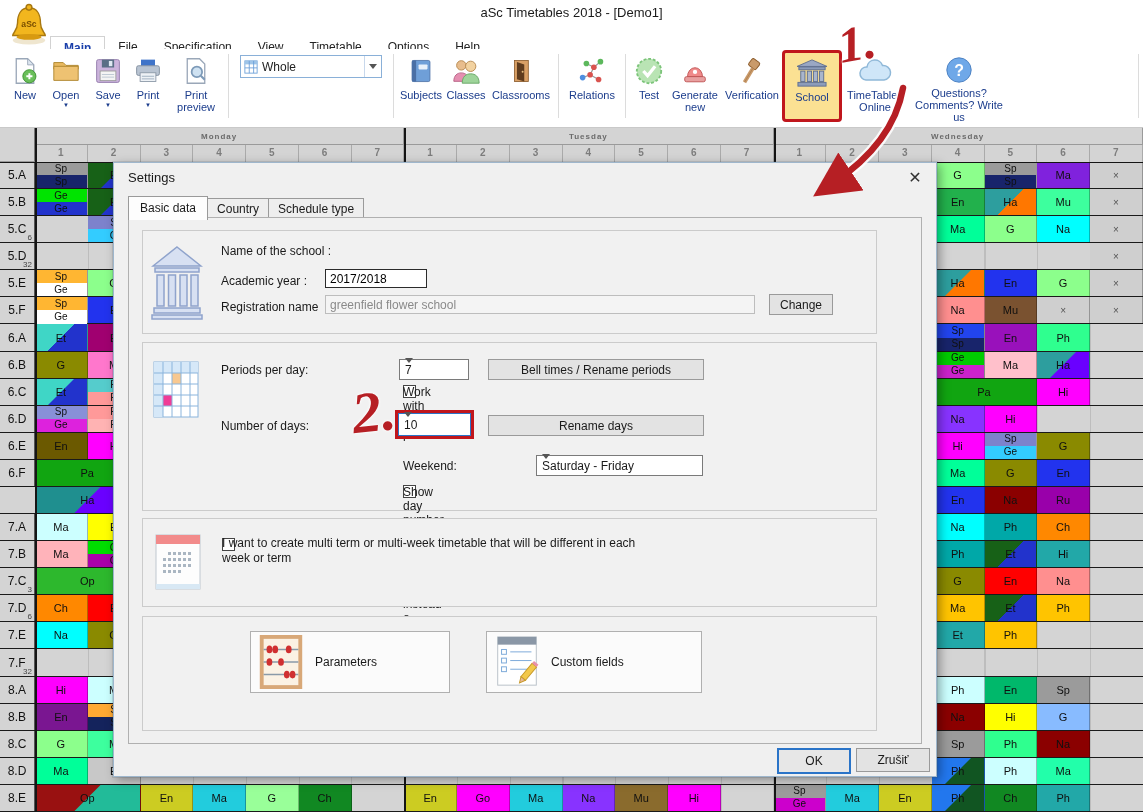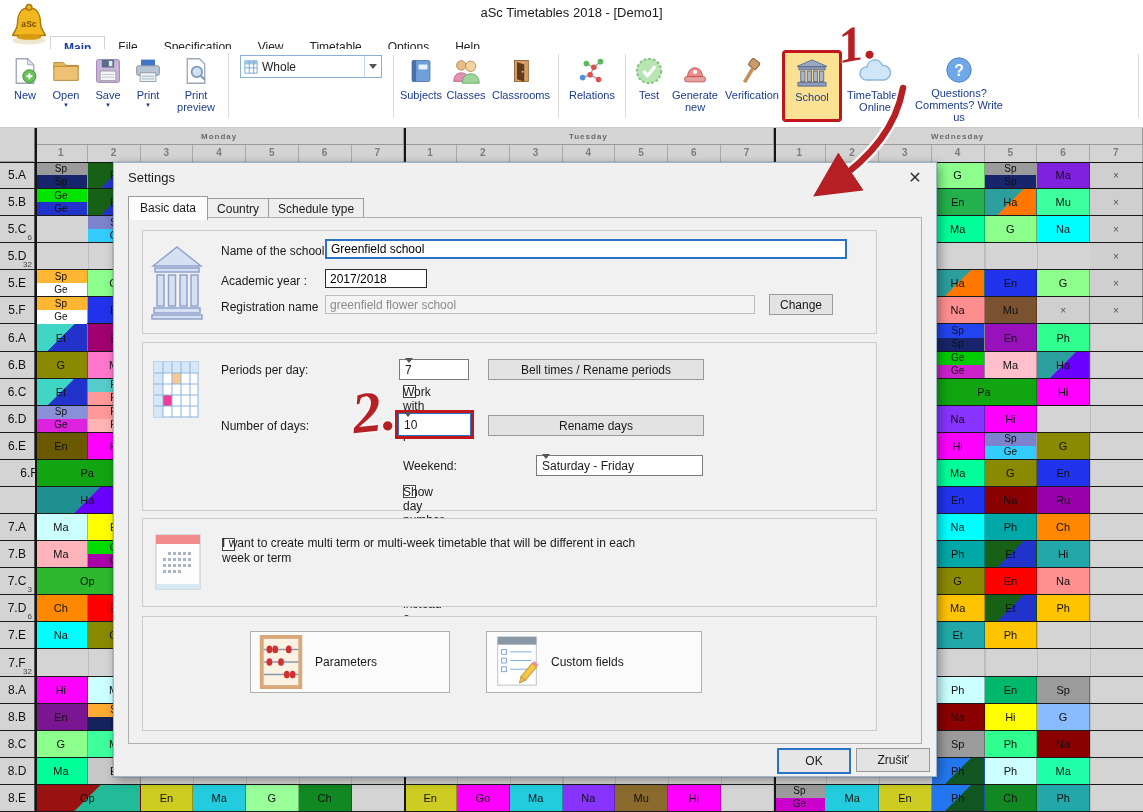--- a/index.html
+++ b/index.html
@@ -465,21 +465,21 @@
         <div class="g-cell" style="left: 87.75px; width: 52.75px; background: rgb(255, 0, 255);">H</div>
         <div class="g-cell" style="left: 931.75px; width: 52.75px; background: rgb(255, 0, 255);">Hi</div>
         <div class="g-cell g-split" style="left: 984.5px; width: 52.75px;">
           <div class="g-half" style="background: rgb(125, 130, 204);">Sp</div>
           <div class="g-half" style="background: rgb(51, 204, 255);">Ge</div>
         </div>
         <div class="g-cell" style="left: 1037.25px; width: 52.75px; background: rgb(138, 138, 0);">G</div>
       </div>
       <div class="g-row" style="top: 331.913px; height: 27.083px;">
         <div class="g-stripes" style="left: 35px;"></div>
-        <div class="g-label" style="width: 35px; margin-left: 12px;">6.F</div>
+        <div class="g-label" style="width: 35px;">6.F</div>
         <div class="g-cell" style="left: 35px; width: 105.5px; background: rgb(17, 165, 17);">Pa</div>
         <div class="g-cell" style="left: 931.75px; width: 52.75px; background: rgb(0, 255, 153);">Ma</div>
         <div class="g-cell" style="left: 984.5px; width: 52.75px; background: rgb(138, 138, 0);">G</div>
         <div class="g-cell" style="left: 1037.25px; width: 52.75px; background: rgb(34, 51, 238);">En</div>
       </div>
       <div class="g-row" style="top: 358.996px; height: 27.083px;">
         <div class="g-stripes" style="left: 35px;"></div>
         <div class="g-label" style="width: 35px; margin-top: 40px;">6.G</div>
         <div class="g-cell" style="left: 35px; width: 105.5px; background: linear-gradient(135deg, rgb(31, 143, 143) 49.5%, rgb(106, 0, 255) 50.5%);">Ha</div>
         <div class="g-cell" style="left: 931.75px; width: 52.75px; background: rgb(34, 51, 238);">En</div>
@@ -624,21 +624,20 @@
                 <rect x="6" y="32" width="7" height="31"></rect>
                 <rect x="17.5" y="32" width="7" height="31"></rect>
                 <rect x="29" y="32" width="7" height="31"></rect>
                 <rect x="40" y="32" width="7" height="31"></rect>
                 <rect x="3" y="65" width="46" height="5"></rect>
                 <rect x="1" y="72" width="50" height="4"></rect>
               </g>
             </svg>
         </span>
         <div class="dlabel" style="left:78px;top:13px;">Name of the school :</div>
-        <input class="inp focus" style="left: 182px; top: 8px; width: 522px;" value="Greenfield school">
         <div class="dlabel" style="left:78px;top:43px;">Academic year :</div>
         <input class="inp" style="left: 182px; top: 38px; width: 102px; height: 19px; border-color: rgb(43, 43, 43);" value="2017/2018">
         <div class="dlabel" style="left:78px;top:69px;">Registration name</div>
         <input class="inp disabled" style="left: 182px; top: 64px; width: 430px; height: 19px;" value="greenfield flower school">
         <div class="btn" style="left:626px;top:63px;width:64px;height:21px;">Change</div>
       </div>
 
       <div class="grp" id="grp2">
         <span style="left:10px;top:18px;">
           <svg width="46" height="58" viewBox="0 0 46 58">

